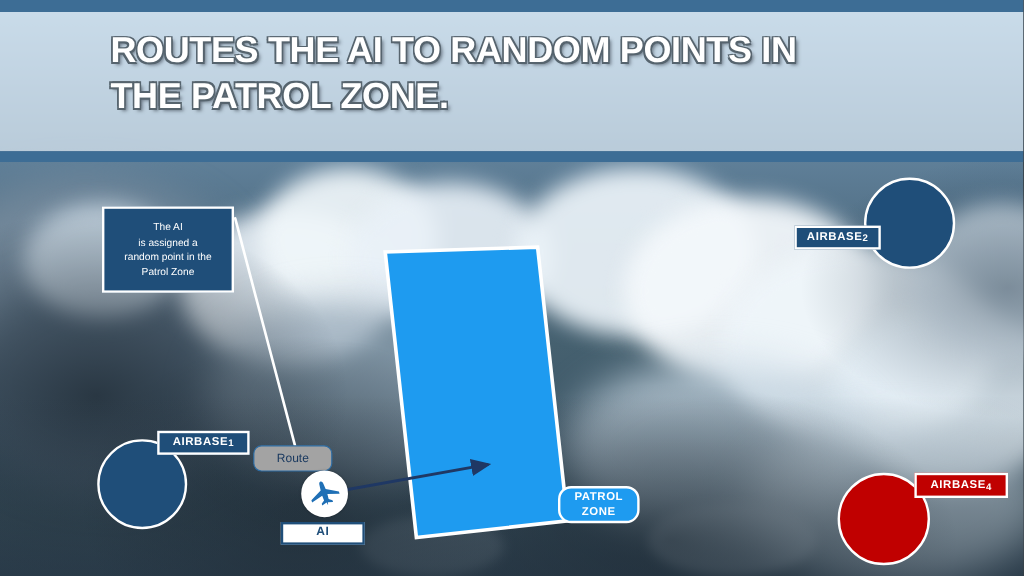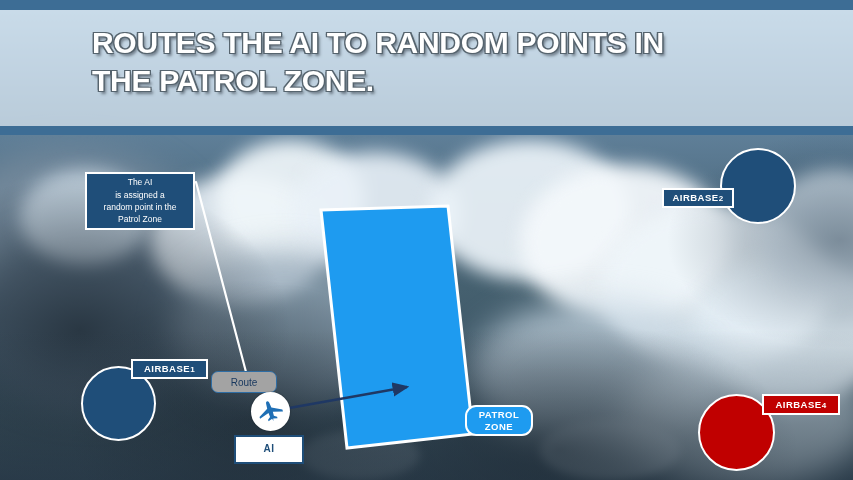--- a/index.html
+++ b/index.html
@@ -130,29 +130,29 @@
   }
   .label-navy { background: #1f4e79; }
   .label-red  { background: #c00000; }
   .label-cyan { background: #1e9bf0; }
   .label-white{ background: #ffffff; color: #1f4e79; border-color: #1f4e79; }
 
   #airbase1-label { left: 131px; top: 359px; width: 77px; height: 20px; }
   #airbase2-label { left: 662px; top: 188px; width: 72px; height: 20px; }
   #airbase4-label { left: 762px; top: 394px; width: 78px; height: 21px; }
   #patrol-label   { left: 465px; top: 405px; width: 68px; height: 31px; }
-  #ai-label       { left: 234px; top: 435px; width: 70px; height: 29px; font-size: 10px; }
+  #ai-label       { left: 234px; top: 435px; width: 70px; height: 19px; font-size: 10px; }
 
   .sub-num { font-size: 8px; vertical-align: baseline; position: relative; top: 1px; }
 
   
   #callout-box {
     position: absolute;
     left: 85px; top: 172px;
-    width: 110px; height: 58px;
+    width: 110px; height: 72px;
     box-sizing: border-box;
     background: #1f4e79;
     border: 2px solid #ffffff;
     color: #ffffff;
     font-size: 8.5px;
     line-height: 1.45;
     text-align: center;
     display: flex;
     align-items: center;
     justify-content: center;

